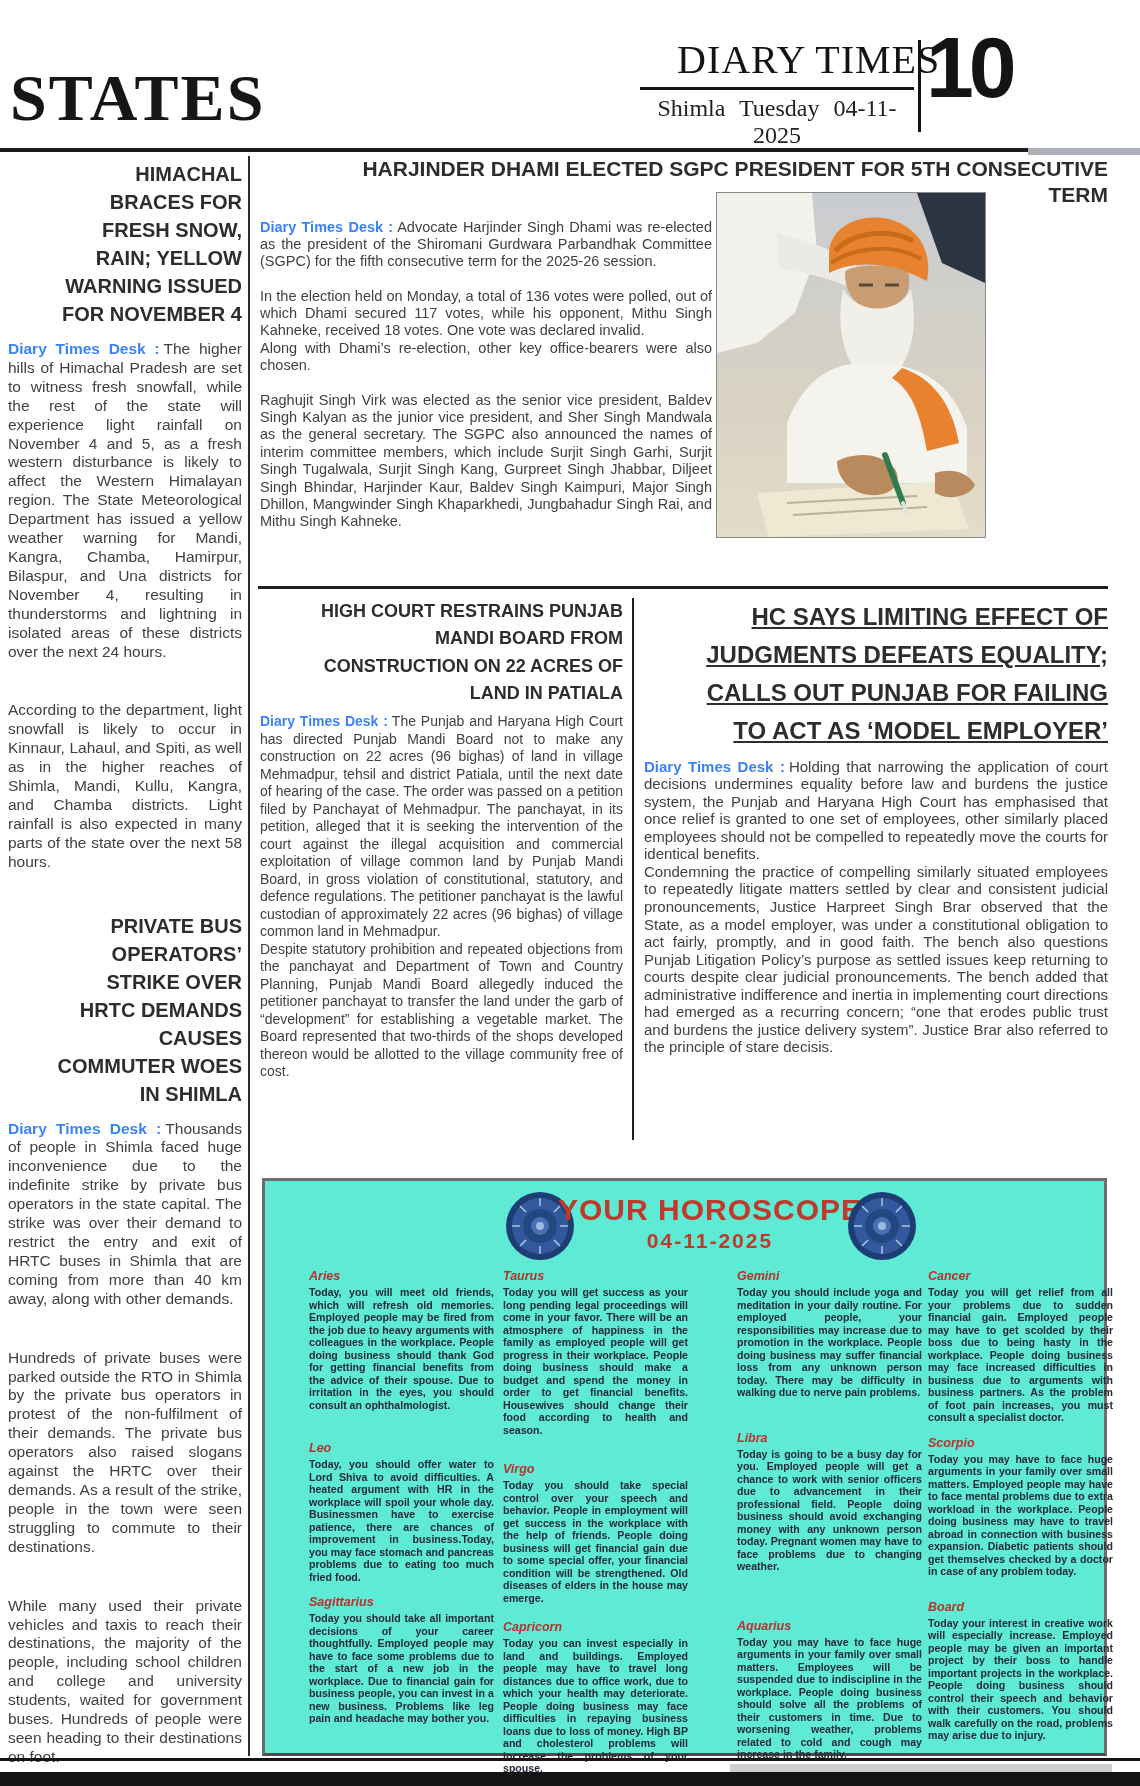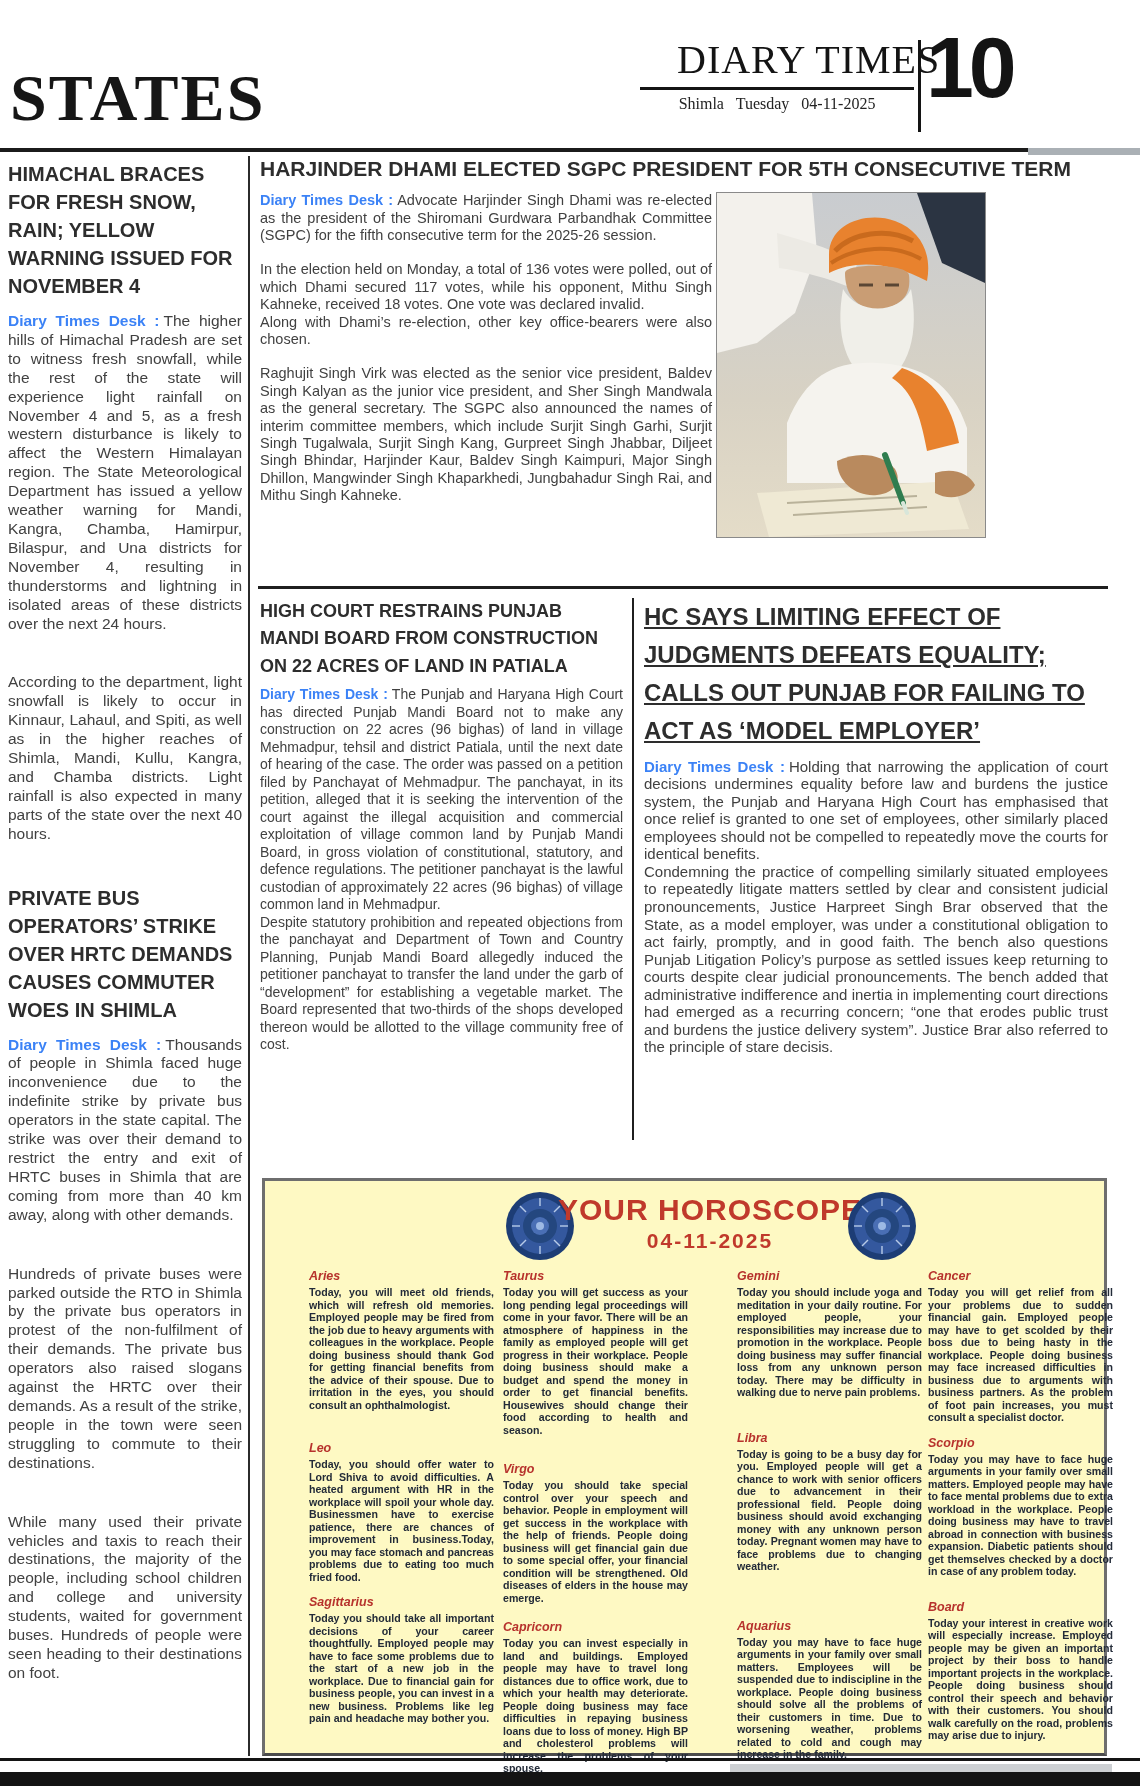--- a/index.html
+++ b/index.html
@@ -4,33 +4,33 @@
 <style>
   * { margin:0; padding:0; box-sizing:border-box; }
   body { background:#e9e9e9; font-family:"Liberation Sans", sans-serif; }
   .page { position:relative; width:1140px; height:1786px; margin:0 auto; background:#ffffff; overflow:hidden; }
 
   
   .section-title { position:absolute; left:10px; top:60px; font-family:"Liberation Serif", serif; font-size:66px; font-weight:700; letter-spacing:2px; color:#161616; }
   .masthead { position:absolute; left:638px; top:36px; width:278px; text-align:center; }
   .masthead-name { font-family:"Liberation Serif", serif; font-size:40px; font-weight:400; letter-spacing:1px; color:#141414; white-space:nowrap;margin-left:39px; }
   .masthead-rule { height:3px; background:#141414; margin:4px 2px 5px 2px; }
-  .masthead-date { font-family:"Liberation Serif", serif; font-size:16px; color:#222; word-spacing:8px; }
+  .masthead-date { font-family:"Liberation Serif", serif; font-size:24px; color:#222; word-spacing:8px; }
   .pageno-bar { position:absolute; left:918px; top:40px; width:3px; height:92px; background:#141414; }
   .page-number { position:absolute; left:926px; top:18px; font-size:86px; font-weight:800; letter-spacing:-5px; color:#141414; }
   .header-rule { position:absolute; left:0; top:148px; width:1140px; height:4px; background:#1b1b1b; }
   .header-gray-strip { position:absolute; left:1028px; top:148px; width:112px; height:7px; background:#aab0b5; }
 
   
   .vdiv-left { position:absolute; left:248px; top:156px; width:2px; height:1600px; background:#2b2b2b; }
   .rule-mid { position:absolute; left:258px; top:586px; width:850px; height:3px; background:#1f1f1f; }
   .vdiv-mid { position:absolute; left:632px; top:598px; width:2px; height:542px; background:#1f1f1f; }
 
   
-  .headline { font-weight:800; color:#2d2d2d; text-align:left; }
+  .headline { font-weight:800; color:#2d2d2d; text-align:right;margin-left:40px; }
   .body-text { color:#414141; text-align:justify; white-space:pre-line; }
   .desk { color:#3b82f6; font-weight:700; margin-right:4px; }
 
   
   .left-col { position:absolute; left:8px; top:160px; width:234px; }
   .left-col .headline { font-size:20px; line-height:1.4; margin-bottom:12px; }
   .left-col .body-text { font-size:15.5px; line-height:1.22; margin-bottom:40px; }
   .left-col .body-text:last-child { margin-bottom:8px; }
   .left-col .headline.second { margin-top:6px; }
 
@@ -43,21 +43,21 @@
 
   
   .mandi { position:absolute; left:260px; top:598px; width:363px; }
   .mandi .headline { font-size:18px; line-height:1.52; margin-bottom:6px; }
   .mandi .body-text { font-size:14px; line-height:1.25; }
   .hc { position:absolute; left:644px; top:598px; width:464px; }
   .hc .headline { font-size:24px; line-height:1.58; margin-bottom:8px;text-decoration:underline; }
   .hc .body-text { font-size:15px; line-height:1.17; }
 
   
-  .horoscope { position:absolute; left:262px; top:1178px; width:845px; height:578px; background:#fef9c3; border:3px solid #6e6e6e; border-bottom-color:#4c4c4c; }
+  .horoscope { position:absolute; left:262px; top:1178px; width:845px; height:578px; background:#5eead4; border:3px solid #6e6e6e; border-bottom-color:#4c4c4c; }
   .h-title { position:absolute; left:250px; top:12px; width:390px; text-align:center; color:#c0392b; font-weight:800; font-size:30px; letter-spacing:1px; white-space:nowrap; }
   .h-date { position:absolute; left:250px; top:48px; width:390px; text-align:center; color:#c0392b; font-weight:800; font-size:21px; letter-spacing:2px; }
   .h-logo { position:absolute; top:10px; width:70px; height:70px; }
   .h-logo.l1 { left:240px; } .h-logo.l2 { left:582px; }
   .h-col { position:absolute; top:88px; width:185px; }
   .h-col.c1 { left:44px; } .h-col.c2 { left:238px; } .h-col.c3 { left:472px; } .h-col.c4 { left:663px; }
   .h-sign { color:#b7322c; font-weight:800; font-size:12.5px; margin-bottom:3px;font-style:italic; }
   .h-text { color:#232b38; font-weight:700; font-size:10.6px; line-height:1.18; text-align:justify; }
   .h-entry { margin-bottom:0; }
 
@@ -82,21 +82,21 @@
   <div class="header-rule"></div>
   <div class="header-gray-strip"></div>
 
   <div class="vdiv-left"></div>
   <div class="rule-mid"></div>
   <div class="vdiv-mid"></div>
 
   <div class="left-col">
     <div class="headline">HIMACHAL BRACES FOR FRESH SNOW, RAIN; YELLOW WARNING ISSUED FOR NOVEMBER 4</div>
     <p class="body-text"><b class="desk">Diary Times Desk :</b><span>The higher hills of Himachal Pradesh are set to witness fresh snowfall, while the rest of the state will experience light rainfall on November 4 and 5, as a fresh western disturbance is likely to affect the Western Himalayan region. The State Meteorological Department has issued a yellow weather warning for Mandi, Kangra, Chamba, Hamirpur, Bilaspur, and Una districts for November 4, resulting in thunderstorms and lightning in isolated areas of these districts over the next 24 hours.</span></p>
-    <p class="body-text">According to the department, light snowfall is likely to occur in Kinnaur, Lahaul, and Spiti, as well as in the higher reaches of Shimla, Mandi, Kullu, Kangra, and Chamba districts. Light rainfall is also expected in many parts of the state over the next 40 hours.</p>
+    <p class="body-text">According to the department, light snowfall is likely to occur in Kinnaur, Lahaul, and Spiti, as well as in the higher reaches of Shimla, Mandi, Kullu, Kangra, and Chamba districts. Light rainfall is also expected in many parts of the state over the next 58 hours.</p>
     <div class="headline second">PRIVATE BUS OPERATORS’ STRIKE OVER HRTC DEMANDS CAUSES COMMUTER WOES IN SHIMLA</div>
     <p class="body-text"><b class="desk">Diary Times Desk :</b><span>Thousands of people in Shimla faced huge inconvenience due to the indefinite strike by private bus operators in the state capital. The strike was over their demand to restrict the entry and exit of HRTC buses in Shimla that are coming from more than 40 km away, along with other demands.</span></p>
     <p class="body-text">Hundreds of private buses were parked outside the RTO in Shimla by the private bus operators in protest of the non-fulfilment of their demands. The private bus operators also raised slogans against the HRTC over their demands. As a result of the strike, people in the town were seen struggling to commute to their destinations.</p>
     <p class="body-text">While many used their private vehicles and taxis to reach their destinations, the majority of the people, including school children and college and university students, waited for government buses. Hundreds of people were seen heading to their destinations on foot.</p>
   </div>
 
   <div class="sgpc">
     <div class="headline">HARJINDER DHAMI ELECTED SGPC PRESIDENT FOR 5TH CONSECUTIVE TERM</div>
     <div class="sgpc-body">
       <p class="body-text"><b class="desk">Diary Times Desk :</b><span>Advocate Harjinder Singh Dhami was re-elected as the president of the Shiromani Gurdwara Parbandhak Committee (SGPC) for the fifth consecutive term for the 2025-26 session.</span></p>

